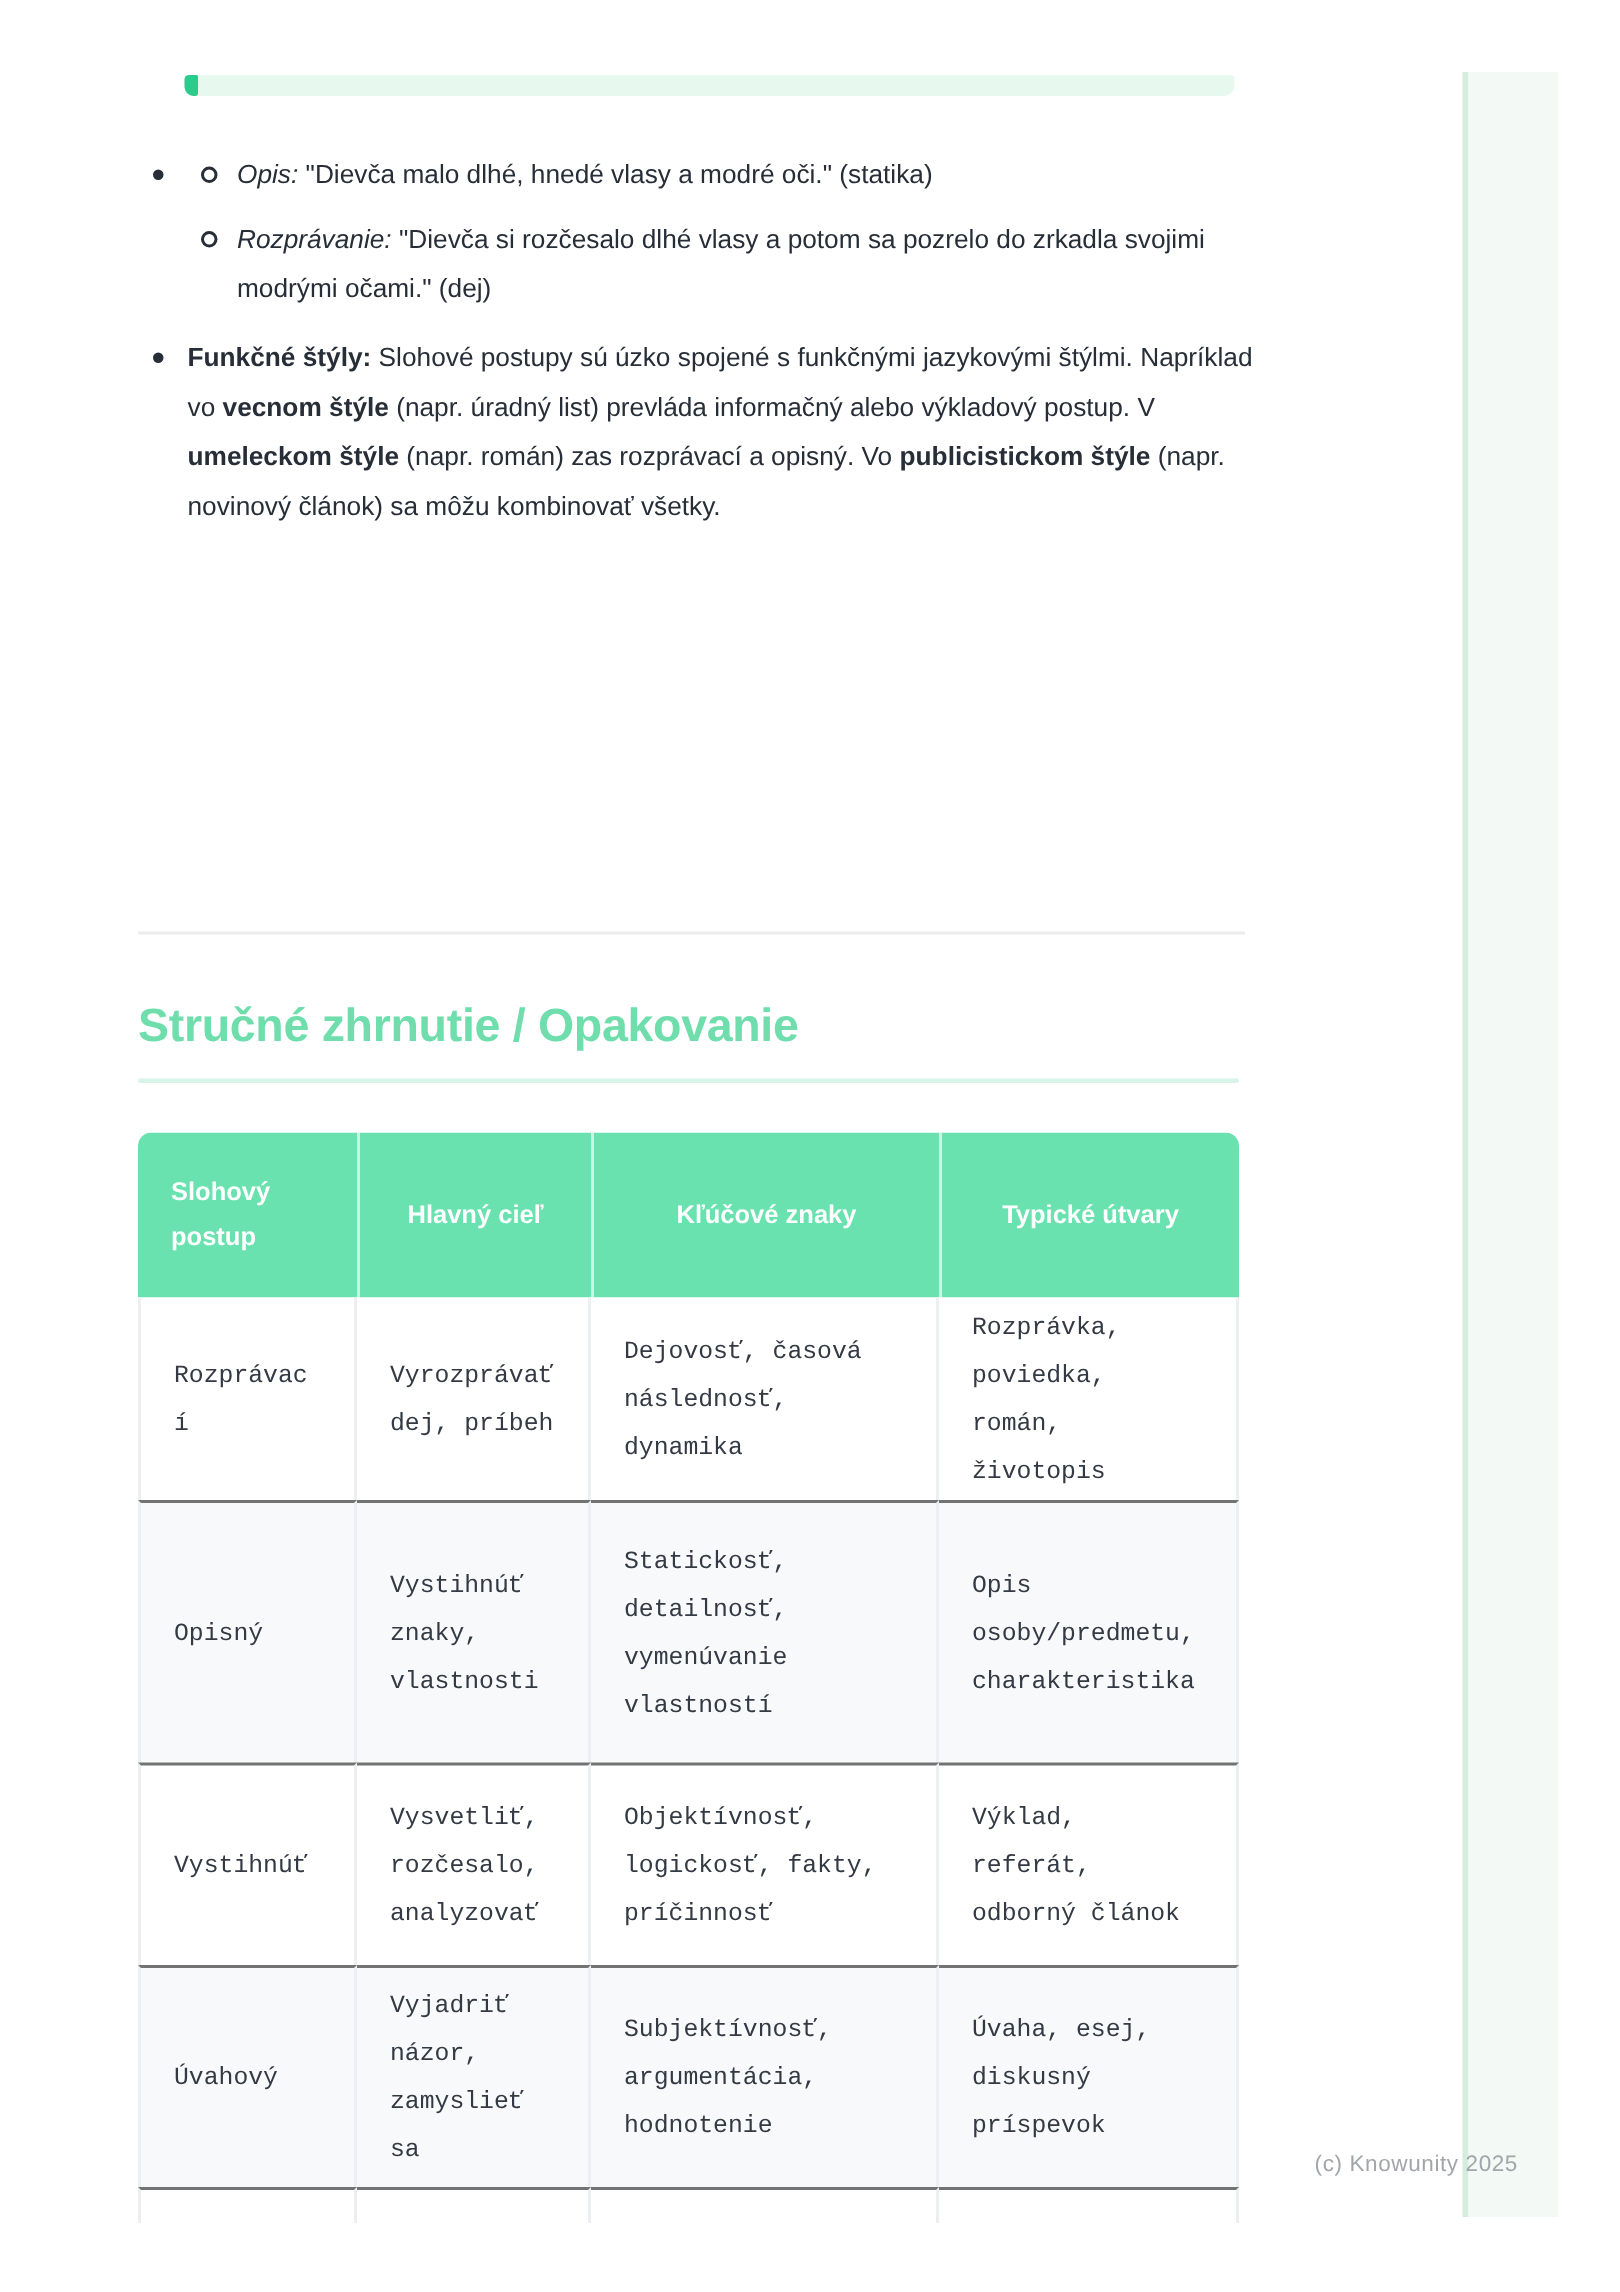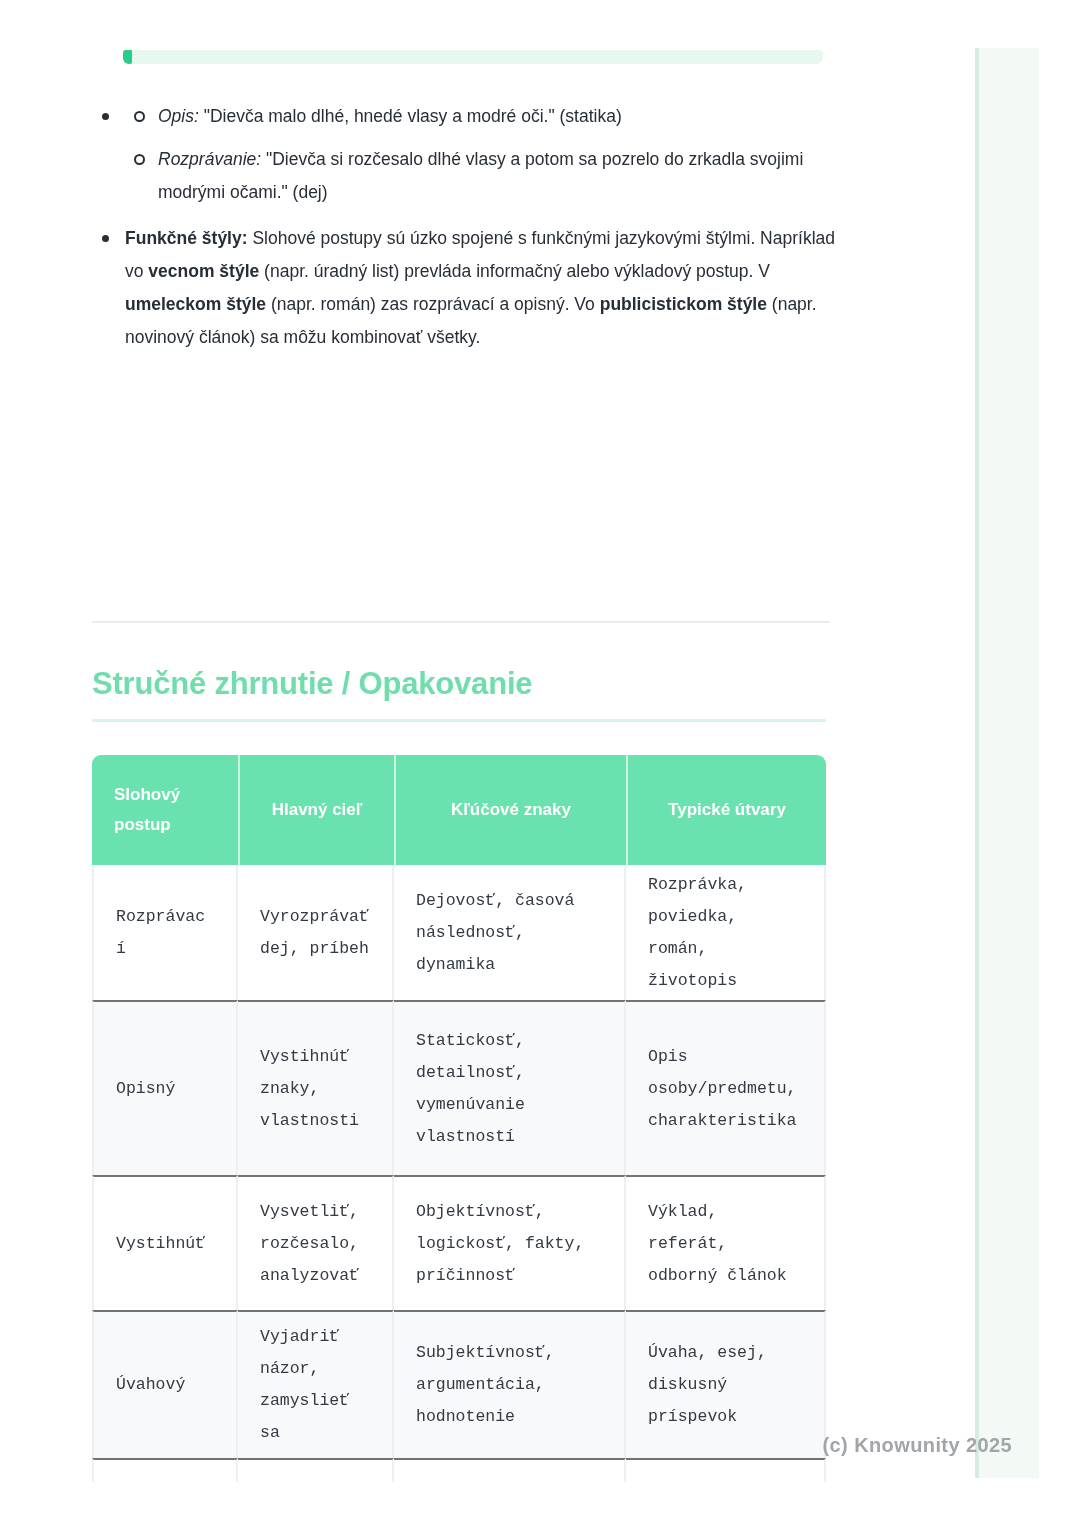--- a/index.html
+++ b/index.html
@@ -43,21 +43,21 @@
   tbody tr + tr td{border-top:2px solid #737373;}
   tbody tr:nth-child(even){background:#f8f9fb;}
   tbody tr:nth-child(odd){background:#ffffff;}
   tbody tr:nth-child(1){height:135px;}
   tbody tr:nth-child(2){height:175px;}
   tbody tr:nth-child(3){height:135px;}
   tbody tr:nth-child(4){height:148px;}
   tbody tr:nth-child(5){height:24px;}
 
   
-  .footer{position:absolute;top:1434px;right:68px;font-size:20px;letter-spacing:0.4px;color:#a2a5a9;z-index:5;font-weight:bold;}
+  .footer{position:absolute;top:1434px;right:68px;font-size:15px;letter-spacing:0.4px;color:#a2a5a9;z-index:5;}
 </style>
 </head>
 <body>
 
 <div class="page">
 
   <div class="top-strip">
     <div class="top-strip-cap"></div>
   </div>
 

